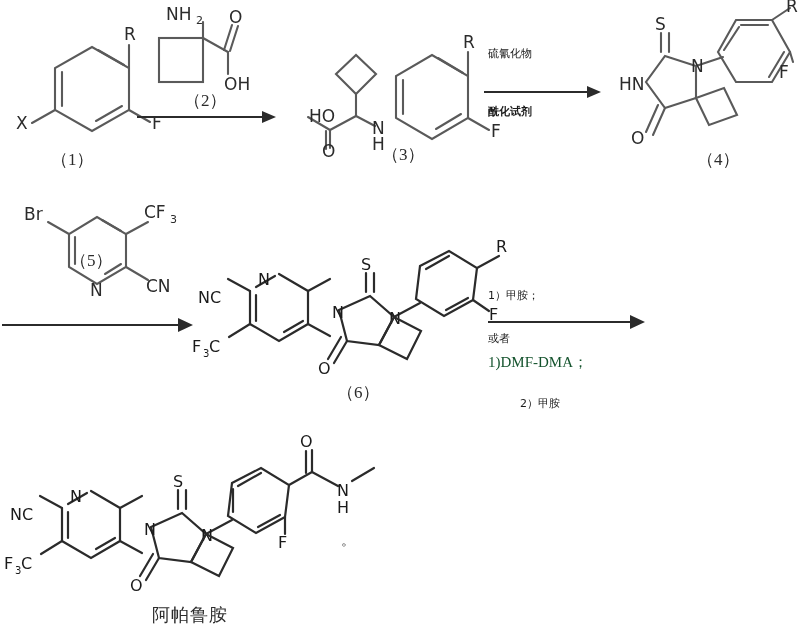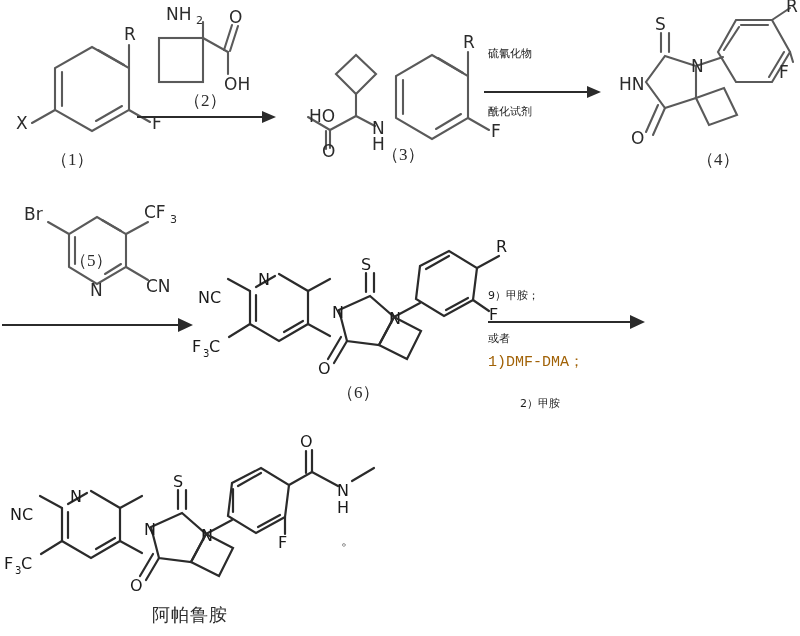--- a/index.html
+++ b/index.html
@@ -2,21 +2,21 @@
 <html><head>
 <meta charset="utf-8">
 <style>
   html,body{margin:0;padding:0;background:#fff;}
   body{width:800px;height:636px;position:relative;overflow:hidden;
        font-family:"Liberation Serif",serif;color:#1a1a1a;}
   .scheme{position:absolute;left:0;top:0;width:800px;height:636px;}
   .lbl{position:absolute;white-space:nowrap;line-height:1;}
   .cmpd-label{font-family:"Liberation Serif",serif;font-size:17px;color:#2b2b2b;}
   .reagent{font-family:"DejaVu Sans",sans-serif;font-size:11px;color:#1a1a1a;}
-  .reagent-serif{font-family:Liberation Mono, monospace;font-size:15px;color:#a16207;}
+  .reagent-serif{font-family:Liberation Serif, serif;font-size:15px;color:#14532d;}
   .name-cn{font-family:"DejaVu Sans",sans-serif;font-size:18px;color:#2b2b2b;letter-spacing:1px;}
   .period{font-family:"DejaVu Sans",sans-serif;font-size:14px;color:#2b2b2b;}
   svg{position:absolute;left:0;top:0;overflow:visible;}
   .bond{stroke:#5a5a5a;stroke-width:2.1;fill:none;stroke-linecap:round;}
   .bond-dk{stroke:#2b2b2b;stroke-width:2.2;fill:none;stroke-linecap:round;}
   .arrow-line{stroke:#2b2b2b;stroke-width:2.2;fill:none;}
   .atom{font-family:"DejaVu Sans",sans-serif;font-size:17px;fill:#2b2b2b;}
   .atom-sm{font-family:"DejaVu Sans",sans-serif;font-size:11px;fill:#2b2b2b;}
   .atom-dk{font-family:"DejaVu Sans",sans-serif;font-size:16px;fill:#1a1a1a;}
   .atom-dk-sm{font-family:"DejaVu Sans",sans-serif;font-size:10px;fill:#1a1a1a;}
@@ -91,21 +91,21 @@
     <text class="atom" x="491" y="137">F</text>
   </svg>
 
   <div class="lbl cmpd-label" style="left:382px;top:146px;">（3）</div>
 
   <div class="lbl reagent" style="left:488px;top:48px;">硫氰化物</div>
   <svg width="800" height="636">
     <path class="arrow-line" d="M 484,92 L 587,92"></path>
     <path d="M 587,86 L 601,92 L 587,98 Z" fill="#2b2b2b"></path>
   </svg>
-  <div class="lbl reagent" style="left:488px;top:106px;">酰化试剂</div>
+  <div class="lbl reagent" style="left:488px;top:106px;font-weight:bold;">酰化试剂</div>
 
   <svg width="800" height="636">
     <g>
       <path class="bond" d="M 665,56 L 696,66 L 696,98 L 665,108 L 646,82 Z"></path>
       <path class="bond" d="M 661,52 L 661,33"></path>
       <path class="bond" d="M 669,52 L 669,33"></path>
       <path class="bond" d="M 665,108 L 653,135"></path>
       <path class="bond" d="M 658,105 L 646,132"></path>
       <path class="bond" d="M 696,66 L 723,57"></path>
     </g>
@@ -194,21 +194,21 @@
       <path class="bond-dk" d="M 468,298 L 446,310"></path>
       <path class="bond-dk" d="M 477,268 L 499,256"></path>
       <path class="bond-dk" d="M 473,300 L 489,311"></path>
     </g>
     <text class="atom-dk" x="496" y="252">R</text>
     <text class="atom-dk" x="489" y="320">F</text>
   </svg>
 
   <div class="lbl cmpd-label" style="left:337px;top:384px;">（6）</div>
 
-  <div class="lbl reagent" style="left:488px;top:290px;">9）甲胺；</div>
+  <div class="lbl reagent" style="left:488px;top:290px;">1）甲胺；</div>
   <svg width="800" height="636">
     <path class="arrow-line" d="M 488,322 L 630,322"></path>
     <path d="M 630,315 L 645,322 L 630,329 Z" fill="#2b2b2b"></path>
   </svg>
   <div class="lbl reagent" style="left:488px;top:333px;">或者</div>
   <div class="lbl reagent-serif" style="left:488px;top:355px;">1)DMF-DMA；</div>
   <div class="lbl reagent" style="left:488px;top:398px;margin-left:32px;">2）甲胺</div>
 
   <svg width="800" height="636">
     <g>

